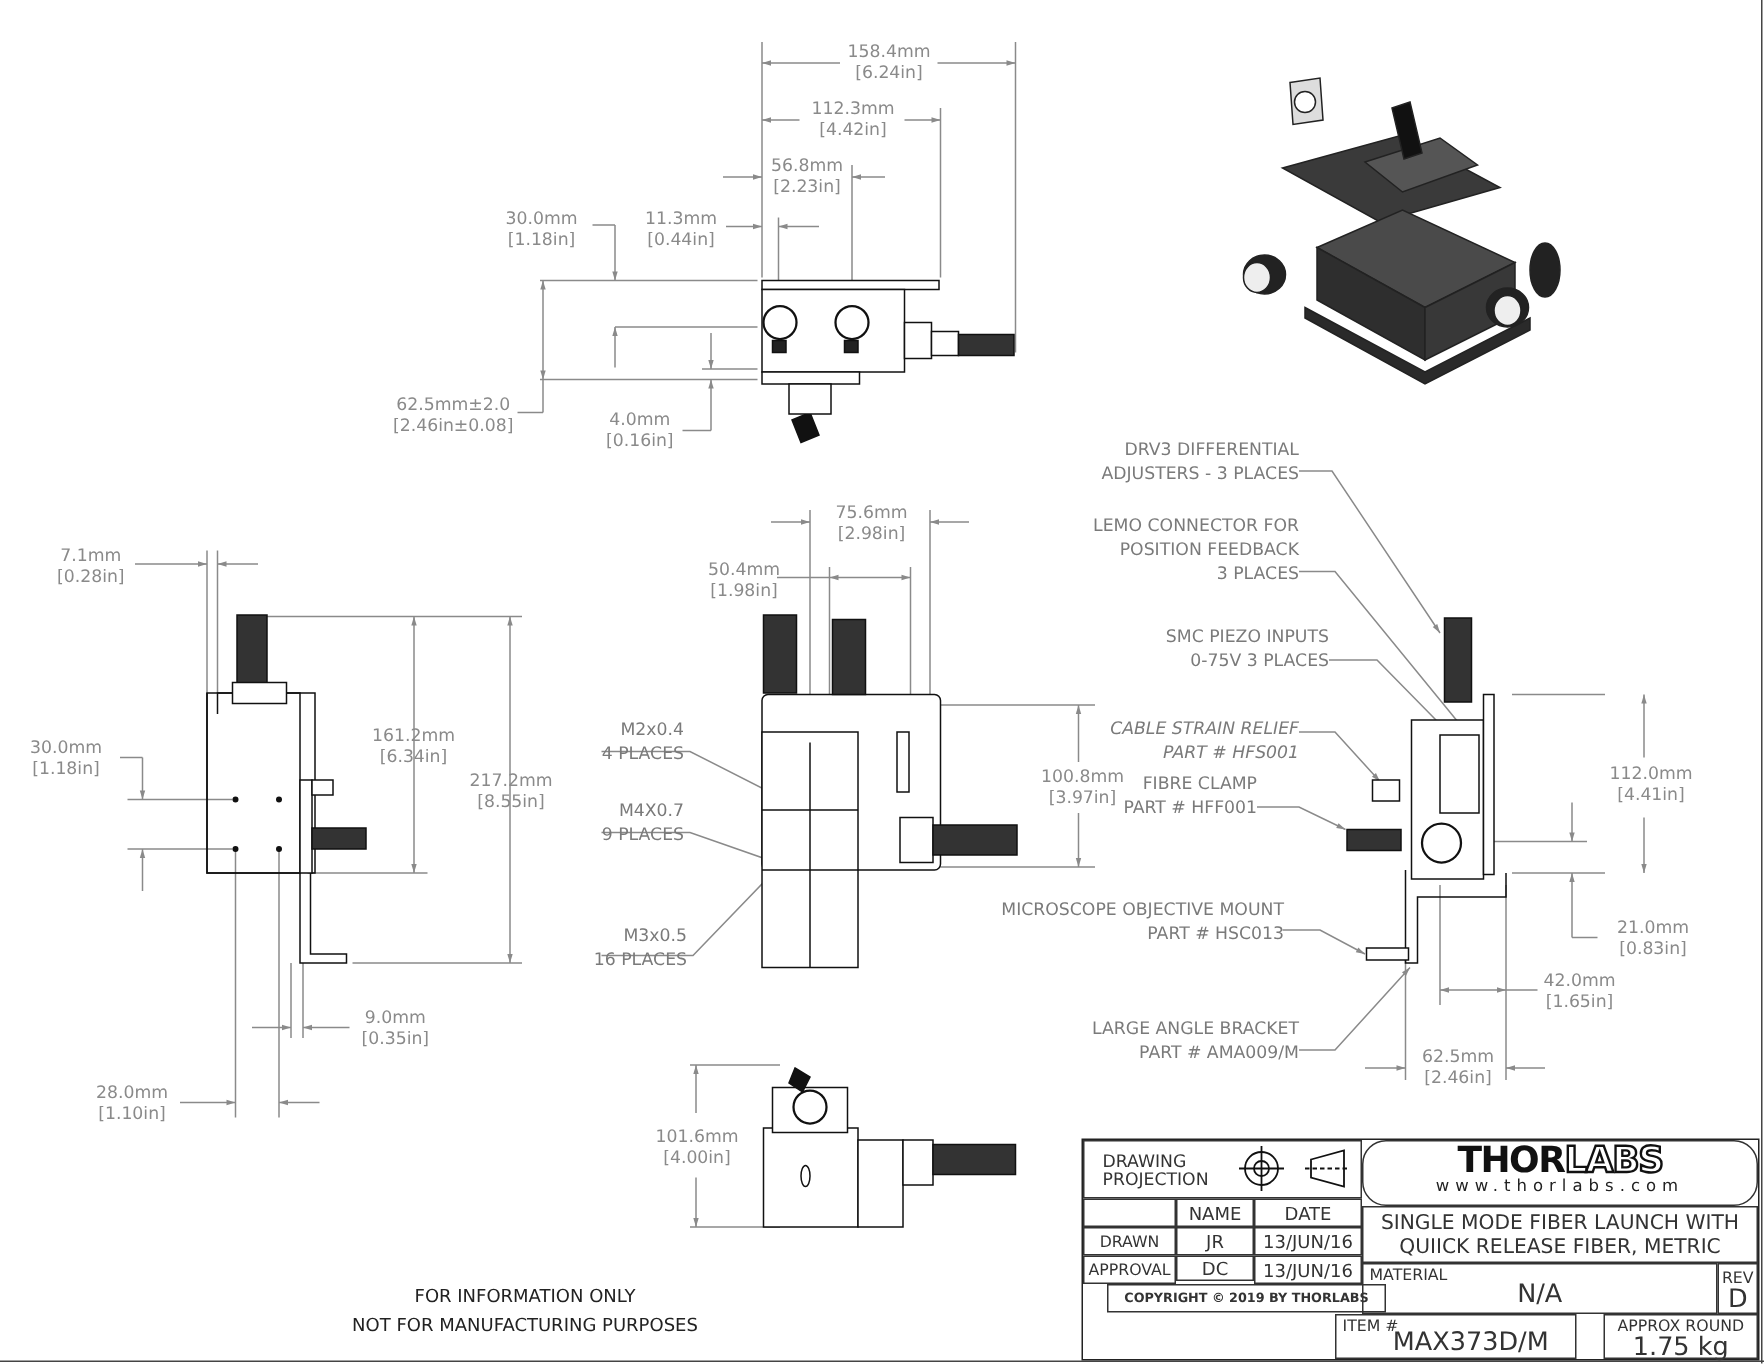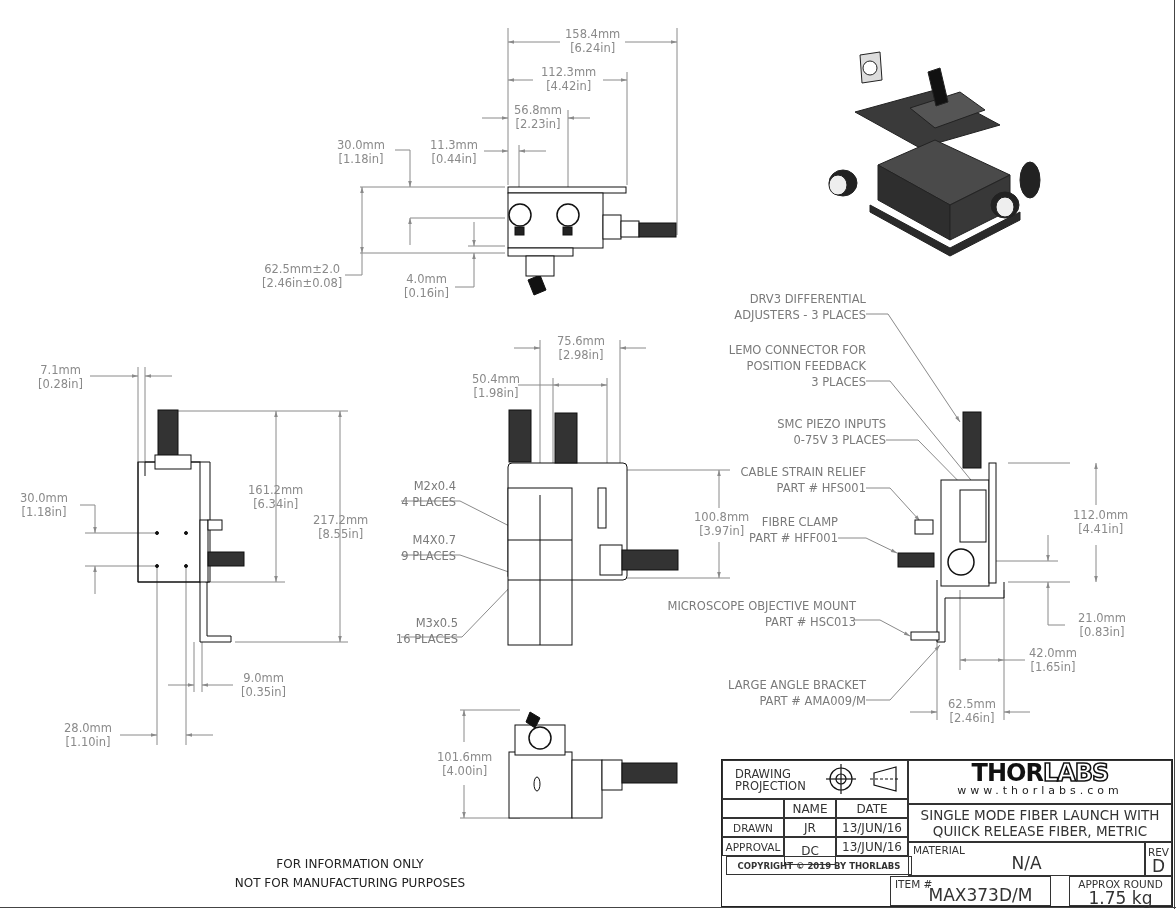--- a/index.html
+++ b/index.html
@@ -327,21 +327,21 @@
   </div>
 <div class="callout" style="left:700px;top:342px;width:166px;">
     <div>LEMO CONNECTOR FOR</div>
     <div>POSITION FEEDBACK</div>
     <div>3 PLACES</div>
   </div>
 <div class="callout" style="left:720px;top:416px;width:166px;">
     <div>SMC PIEZO INPUTS</div>
     <div>0-75V 3 PLACES</div>
   </div>
-<div class="callout" style="left:700px;top:464px;width:166px;">
+<div class="callout" style="left:700px;top:477px;width:166px;font-style:italic;">
     <div>CABLE STRAIN RELIEF</div>
     <div>PART # HFS001</div>
   </div>
 <div class="callout" style="left:700px;top:514px;width:138px;">
     <div>FIBRE CLAMP</div>
     <div>PART # HFF001</div>
   </div>
 <div class="callout" style="left:630px;top:598px;width:226px;">
     <div>MICROSCOPE OBJECTIVE MOUNT</div>
     <div>PART # HSC013</div>
@@ -364,25 +364,25 @@
       <div>PROJECTION</div>
     </div>
   </div>
   <div class="cell" style="left:0;top:39px;width:62px;height:19px;"></div>
   <div class="cell" style="left:62px;top:39px;width:52px;height:19px;">NAME</div>
   <div class="cell" style="left:114px;top:39px;width:72px;height:19px;">DATE</div>
   <div class="cell lbl-small" style="left:0;top:58px;width:62px;height:19px;">DRAWN</div>
   <div class="cell" style="left:62px;top:58px;width:52px;height:19px;">JR</div>
   <div class="cell" style="left:114px;top:58px;width:72px;height:19px;">13/JUN/16</div>
   <div class="cell lbl-small" style="left:0;top:77px;width:62px;height:19px;">APPROVAL</div>
-  <div class="cell" style="left:62px;top:77px;width:52px;height:28px;">DC</div>
+  <div class="cell" style="left:62px;top:77px;width:52px;height:17px;">DC</div>
   <div class="cell" style="left:114px;top:77px;width:72px;height:19px;">13/JUN/16</div>
-  <div class="cell" style="left:4px;top:96px;width:186px;height:19px;font-size:8.5px;font-weight:bold;">COPYRIGHT © 2019 BY THORLABS</div>
-
-  <div class="cell" style="left:186px;top:0;width:264px;height:44px;flex-direction:column;line-height:18px;">
+  <div class="cell" style="left:16px;top:96px;width:186px;height:19px;font-size:8.5px;font-weight:bold;">COPYRIGHT © 2019 BY THORLABS</div>
+
+  <div class="cell" style="left:186px;top:0;width:264px;height:44px;flex-direction:column;line-height:18px;border-radius:16px;">
     <div class="logo"><span>THOR</span><span class="outl">LABS</span></div>
     <div class="url">www.thorlabs.com</div>
   </div>
   <div class="cell" style="left:186px;top:44px;width:264px;height:38px;flex-direction:column;font-size:13.5px;line-height:16px;">
     <div>SINGLE MODE FIBER LAUNCH WITH</div>
     <div>QUIICK RELEASE FIBER, METRIC</div>
   </div>
   <div class="cell" style="left:186px;top:82px;width:237px;height:34px;">
     <span style="position:absolute;left:4px;top:1px;font-size:10.5px;">MATERIAL</span>
     <span style="font-size:17px;margin-top:8px;">N/A</span>

